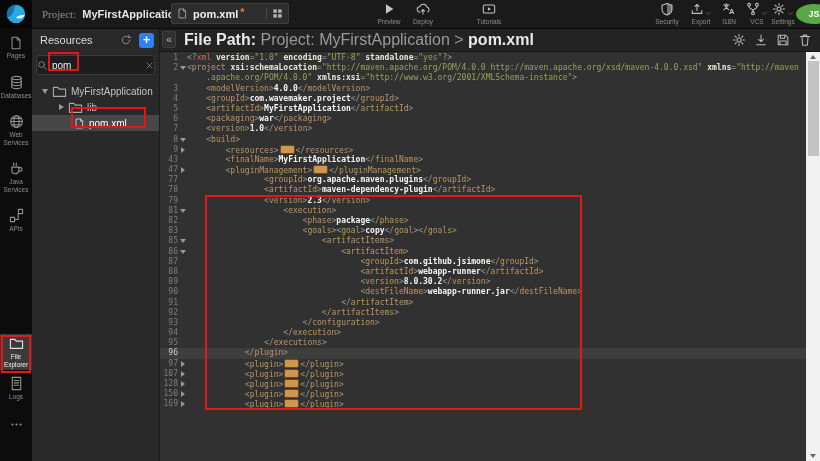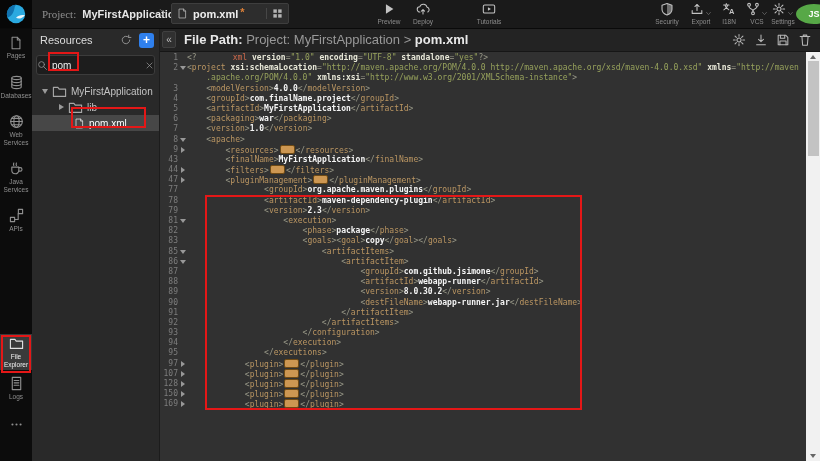--- a/index.html
+++ b/index.html
@@ -46,38 +46,38 @@
   .trow{height:16px;display:flex;align-items:center;font-size:10px;color:#c3c3c3;white-space:nowrap;}
   .trow.sel{background:#474747;color:#fff;}
   .tcaret{width:10px;display:flex;justify-content:center;}
   .tri-d{width:0;height:0;border-left:3.5px solid transparent;border-right:3.5px solid transparent;border-top:5px solid #9a9a9a;}
   .tri-r{width:0;height:0;border-top:3.5px solid transparent;border-bottom:3.5px solid transparent;border-left:5px solid #9a9a9a;}
   .ticon{color:#a8a8a8;margin:0 4px 0 2px;}
   .trow.sel .ticon{color:#d8d8d8;}
   
   #edhead{position:absolute;left:160px;top:28px;width:660px;height:24px;background:#232323;border-bottom:1px solid #161616;box-sizing:border-box;z-index:3;}
   .collapse{position:absolute;left:2px;top:3px;width:14px;height:17px;background:#303030;border:1px solid #404040;color:#bbb;font-size:10px;line-height:16px;text-align:center;border-radius:2px;box-sizing:border-box;}
-  .crumbs{position:absolute;left:24px;top:0;height:24px;line-height:24px;font-size:13px;white-space:nowrap;}
+  .crumbs{position:absolute;left:24px;top:0;height:24px;line-height:24px;font-size:16px;white-space:nowrap;}
   .c1{color:#e8e8e8;font-weight:bold;} .c2{color:#999;} .c3{color:#e8e8e8;font-weight:bold;}
   #edactions{position:absolute;right:8px;top:0;height:24px;display:flex;align-items:center;gap:8px;}
   .eact{color:#b8b8b8;}
   
   #editor{position:absolute;left:160px;top:52px;width:646px;height:409px;background:#313131;overflow:hidden;}
   #codelines{padding-top:1px;}
   .cl{display:flex;height:10.2px;font-family:"DejaVu Sans Mono",monospace;font-size:8px;line-height:10.2px;white-space:pre;}
   .cl.al{background:#3e3e3e;}
   .gut{display:flex;flex:none;width:27px;}
   .gnum{width:18px;text-align:right;color:#7e7e7e;}
   .cl.al .gnum{color:#cfcfcf;}
   .gfold{width:9px;display:flex;align-items:center;justify-content:center;}
   .fo{width:0;height:0;border-left:3px solid transparent;border-right:3px solid transparent;border-top:4px solid #989898;}
   .fc{width:0;height:0;border-top:3px solid transparent;border-bottom:3px solid transparent;border-left:4px solid #989898;}
   .code{flex:1;overflow:hidden;}
   .p{color:#999988;} .t{color:#bb9662;} .a{color:#e8e8d8;font-weight:bold;} .s{color:#97a25c;}
-  .x{color:#f5f5f5;font-weight:bold;} .k{color:#cf6a4c;margin-left:36px;} .e{color:#999988;} .w{color:#777;}
+  .x{color:#f5f5f5;font-weight:bold;} .k{color:#cf6a4c;} .e{color:#999988;} .w{color:#777;}
   .pill{display:inline-block;width:13px;height:7px;background:#cd9752;border:1px solid #6f4a14;border-radius:2px;vertical-align:middle;margin:0 1px 1px 1px;}
   
   #vscroll{position:absolute;left:806px;top:52px;width:14px;height:409px;background:#f1f1f1;}
   .sthumb{position:absolute;left:1.5px;top:9px;width:11px;height:95px;background:#c3c3c3;}
   .sarr{position:absolute;left:4px;width:0;height:0;}
   .sarr.up{top:3px;border-left:3px solid transparent;border-right:3px solid transparent;border-bottom:4px solid #666;}
   .sarr.down{bottom:3px;border-left:3px solid transparent;border-right:3px solid transparent;border-top:4px solid #666;}
   
   .rbox{position:absolute;border:2px solid #e41717;pointer-events:none;z-index:60;box-sizing:border-box;}
   #rb-search{left:48px;top:52px;width:31px;height:19px;}
@@ -411,46 +411,46 @@
         </span>
       </div>
   </div>
 
   <div id="editor">
     <div id="codelines">
         <div class="cl"><span class="gut"><span class="gnum">1</span><span class="gfold"></span></span><span class="code"><span class="p">&lt;?</span><span class="k">xml</span><span class="w"> </span><span class="a">version</span><span class="e">=</span><span class="s">"1.0"</span><span class="w"> </span><span class="a">encoding</span><span class="e">=</span><span class="s">"UTF-8"</span><span class="w"> </span><span class="a">standalone</span><span class="e">=</span><span class="s">"yes"</span><span class="p">?&gt;</span></span></div>
         <div class="cl"><span class="gut"><span class="gnum">2</span><span class="gfold"><span class="fo"></span></span></span><span class="code"><span class="p">&lt;</span><span class="t">project</span><span class="w"> </span><span class="a">xsi:schemaLocation</span><span class="e">=</span><span class="s">"http://maven.apache.org/POM/4.0.0 http://maven.apache.org/xsd/maven-4.0.0.xsd"</span><span class="w"> </span><span class="a">xmlns</span><span class="e">=</span><span class="s">"http://maven</span></span></div>
         <div class="cl"><span class="gut"><span class="gnum"></span><span class="gfold"></span></span><span class="code"><span class="w">    </span><span class="s">.apache.org/POM/4.0.0"</span><span class="w"> </span><span class="a">xmlns:xsi</span><span class="e">=</span><span class="s">"http://www.w3.org/2001/XMLSchema-instance"</span><span class="p">&gt;</span></span></div>
         <div class="cl"><span class="gut"><span class="gnum">3</span><span class="gfold"></span></span><span class="code"><span class="w">    </span><span class="p">&lt;</span><span class="t">modelVersion</span><span class="p">&gt;</span><span class="x">4.0.0</span><span class="p">&lt;/</span><span class="t">modelVersion</span><span class="p">&gt;</span></span></div>
-        <div class="cl"><span class="gut"><span class="gnum">4</span><span class="gfold"></span></span><span class="code"><span class="w">    </span><span class="p">&lt;</span><span class="t">groupId</span><span class="p">&gt;</span><span class="x">com.finalName.project</span><span class="p">&lt;/</span><span class="t">groupId</span><span class="p">&gt;</span></span></div>
+        <div class="cl"><span class="gut"><span class="gnum">4</span><span class="gfold"></span></span><span class="code"><span class="w">    </span><span class="p">&lt;</span><span class="t">groupId</span><span class="p">&gt;</span><span class="x">com.wavemaker.project</span><span class="p">&lt;/</span><span class="t">groupId</span><span class="p">&gt;</span></span></div>
         <div class="cl"><span class="gut"><span class="gnum">5</span><span class="gfold"></span></span><span class="code"><span class="w">    </span><span class="p">&lt;</span><span class="t">artifactId</span><span class="p">&gt;</span><span class="x">MyFirstApplication</span><span class="p">&lt;/</span><span class="t">artifactId</span><span class="p">&gt;</span></span></div>
         <div class="cl"><span class="gut"><span class="gnum">6</span><span class="gfold"></span></span><span class="code"><span class="w">    </span><span class="p">&lt;</span><span class="t">packaging</span><span class="p">&gt;</span><span class="x">war</span><span class="p">&lt;/</span><span class="t">packaging</span><span class="p">&gt;</span></span></div>
         <div class="cl"><span class="gut"><span class="gnum">7</span><span class="gfold"></span></span><span class="code"><span class="w">    </span><span class="p">&lt;</span><span class="t">version</span><span class="p">&gt;</span><span class="x">1.0</span><span class="p">&lt;/</span><span class="t">version</span><span class="p">&gt;</span></span></div>
-        <div class="cl"><span class="gut"><span class="gnum">8</span><span class="gfold"><span class="fo"></span></span></span><span class="code"><span class="w">    </span><span class="p">&lt;</span><span class="t">apache</span><span class="p">&gt;</span></span></div>
+        <div class="cl"><span class="gut"><span class="gnum">8</span><span class="gfold"><span class="fo"></span></span></span><span class="code"><span class="w">    </span><span class="p">&lt;</span><span class="t">build</span><span class="p">&gt;</span></span></div>
         <div class="cl"><span class="gut"><span class="gnum">9</span><span class="gfold"><span class="fc"></span></span></span><span class="code"><span class="w">        </span><span class="p">&lt;</span><span class="t">resources</span><span class="p">&gt;</span><span class="pill"></span><span class="p">&lt;/</span><span class="t">resources</span><span class="p">&gt;</span></span></div>
         <div class="cl"><span class="gut"><span class="gnum">43</span><span class="gfold"></span></span><span class="code"><span class="w">        </span><span class="p">&lt;</span><span class="t">finalName</span><span class="p">&gt;</span><span class="x">MyFirstApplication</span><span class="p">&lt;/</span><span class="t">finalName</span><span class="p">&gt;</span></span></div>
-        <div class="cl"><span class="gut"><span class="gnum">44</span><span class="gfold"><span class="fc"></span></span></span><span class="code"><span class="w">        </span><span class="p">&lt;</span><span class="t">filters</span><span class="p">&gt;</span><span class="pill"></span><span class="p">&lt;/</span><span class="t">filters</span><span class="p">&gt;</span></span></div>
         <div class="cl"><span class="gut"><span class="gnum">47</span><span class="gfold"><span class="fc"></span></span></span><span class="code"><span class="w">        </span><span class="p">&lt;</span><span class="t">pluginManagement</span><span class="p">&gt;</span><span class="pill"></span><span class="p">&lt;/</span><span class="t">pluginManagement</span><span class="p">&gt;</span></span></div>
         <div class="cl"><span class="gut"><span class="gnum">77</span><span class="gfold"></span></span><span class="code"><span class="w">                </span><span class="p">&lt;</span><span class="t">groupId</span><span class="p">&gt;</span><span class="x">org.apache.maven.plugins</span><span class="p">&lt;/</span><span class="t">groupId</span><span class="p">&gt;</span></span></div>
         <div class="cl"><span class="gut"><span class="gnum">78</span><span class="gfold"></span></span><span class="code"><span class="w">                </span><span class="p">&lt;</span><span class="t">artifactId</span><span class="p">&gt;</span><span class="x">maven-dependency-plugin</span><span class="p">&lt;/</span><span class="t">artifactId</span><span class="p">&gt;</span></span></div>
         <div class="cl"><span class="gut"><span class="gnum">79</span><span class="gfold"></span></span><span class="code"><span class="w">                </span><span class="p">&lt;</span><span class="t">version</span><span class="p">&gt;</span><span class="x">2.3</span><span class="p">&lt;/</span><span class="t">version</span><span class="p">&gt;</span></span></div>
         <div class="cl"><span class="gut"><span class="gnum">81</span><span class="gfold"><span class="fo"></span></span></span><span class="code"><span class="w">                    </span><span class="p">&lt;</span><span class="t">execution</span><span class="p">&gt;</span></span></div>
         <div class="cl"><span class="gut"><span class="gnum">82</span><span class="gfold"></span></span><span class="code"><span class="w">                        </span><span class="p">&lt;</span><span class="t">phase</span><span class="p">&gt;</span><span class="x">package</span><span class="p">&lt;/</span><span class="t">phase</span><span class="p">&gt;</span></span></div>
         <div class="cl"><span class="gut"><span class="gnum">83</span><span class="gfold"></span></span><span class="code"><span class="w">                        </span><span class="p">&lt;</span><span class="t">goals</span><span class="p">&gt;</span><span class="p">&lt;</span><span class="t">goal</span><span class="p">&gt;</span><span class="x">copy</span><span class="p">&lt;/</span><span class="t">goal</span><span class="p">&gt;</span><span class="p">&lt;/</span><span class="t">goals</span><span class="p">&gt;</span></span></div>
         <div class="cl"><span class="gut"><span class="gnum">85</span><span class="gfold"><span class="fo"></span></span></span><span class="code"><span class="w">                            </span><span class="p">&lt;</span><span class="t">artifactItems</span><span class="p">&gt;</span></span></div>
         <div class="cl"><span class="gut"><span class="gnum">86</span><span class="gfold"><span class="fo"></span></span></span><span class="code"><span class="w">                                </span><span class="p">&lt;</span><span class="t">artifactItem</span><span class="p">&gt;</span></span></div>
         <div class="cl"><span class="gut"><span class="gnum">87</span><span class="gfold"></span></span><span class="code"><span class="w">                                    </span><span class="p">&lt;</span><span class="t">groupId</span><span class="p">&gt;</span><span class="x">com.github.jsimone</span><span class="p">&lt;/</span><span class="t">groupId</span><span class="p">&gt;</span></span></div>
         <div class="cl"><span class="gut"><span class="gnum">88</span><span class="gfold"></span></span><span class="code"><span class="w">                                    </span><span class="p">&lt;</span><span class="t">artifactId</span><span class="p">&gt;</span><span class="x">webapp-runner</span><span class="p">&lt;/</span><span class="t">artifactId</span><span class="p">&gt;</span></span></div>
         <div class="cl"><span class="gut"><span class="gnum">89</span><span class="gfold"></span></span><span class="code"><span class="w">                                    </span><span class="p">&lt;</span><span class="t">version</span><span class="p">&gt;</span><span class="x">8.0.30.2</span><span class="p">&lt;/</span><span class="t">version</span><span class="p">&gt;</span></span></div>
         <div class="cl"><span class="gut"><span class="gnum">90</span><span class="gfold"></span></span><span class="code"><span class="w">                                    </span><span class="p">&lt;</span><span class="t">destFileName</span><span class="p">&gt;</span><span class="x">webapp-runner.jar</span><span class="p">&lt;/</span><span class="t">destFileName</span><span class="p">&gt;</span></span></div>
         <div class="cl"><span class="gut"><span class="gnum">91</span><span class="gfold"></span></span><span class="code"><span class="w">                                </span><span class="p">&lt;/</span><span class="t">artifactItem</span><span class="p">&gt;</span></span></div>
         <div class="cl"><span class="gut"><span class="gnum">92</span><span class="gfold"></span></span><span class="code"><span class="w">                            </span><span class="p">&lt;/</span><span class="t">artifactItems</span><span class="p">&gt;</span></span></div>
         <div class="cl"><span class="gut"><span class="gnum">93</span><span class="gfold"></span></span><span class="code"><span class="w">                        </span><span class="p">&lt;/</span><span class="t">configuration</span><span class="p">&gt;</span></span></div>
         <div class="cl"><span class="gut"><span class="gnum">94</span><span class="gfold"></span></span><span class="code"><span class="w">                    </span><span class="p">&lt;/</span><span class="t">execution</span><span class="p">&gt;</span></span></div>
         <div class="cl"><span class="gut"><span class="gnum">95</span><span class="gfold"></span></span><span class="code"><span class="w">                </span><span class="p">&lt;/</span><span class="t">executions</span><span class="p">&gt;</span></span></div>
+        <div class="cl al"><span class="gut"><span class="gnum">96</span><span class="gfold"></span></span><span class="code"><span class="w">            </span><span class="p">&lt;/</span><span class="t">plugin</span><span class="p">&gt;</span></span></div>
         <div class="cl"><span class="gut"><span class="gnum">97</span><span class="gfold"><span class="fc"></span></span></span><span class="code"><span class="w">            </span><span class="p">&lt;</span><span class="t">plugin</span><span class="p">&gt;</span><span class="pill"></span><span class="p">&lt;/</span><span class="t">plugin</span><span class="p">&gt;</span></span></div>
         <div class="cl"><span class="gut"><span class="gnum">107</span><span class="gfold"><span class="fc"></span></span></span><span class="code"><span class="w">            </span><span class="p">&lt;</span><span class="t">plugin</span><span class="p">&gt;</span><span class="pill"></span><span class="p">&lt;/</span><span class="t">plugin</span><span class="p">&gt;</span></span></div>
         <div class="cl"><span class="gut"><span class="gnum">128</span><span class="gfold"><span class="fc"></span></span></span><span class="code"><span class="w">            </span><span class="p">&lt;</span><span class="t">plugin</span><span class="p">&gt;</span><span class="pill"></span><span class="p">&lt;/</span><span class="t">plugin</span><span class="p">&gt;</span></span></div>
         <div class="cl"><span class="gut"><span class="gnum">150</span><span class="gfold"><span class="fc"></span></span></span><span class="code"><span class="w">            </span><span class="p">&lt;</span><span class="t">plugin</span><span class="p">&gt;</span><span class="pill"></span><span class="p">&lt;/</span><span class="t">plugin</span><span class="p">&gt;</span></span></div>
         <div class="cl"><span class="gut"><span class="gnum">169</span><span class="gfold"><span class="fc"></span></span></span><span class="code"><span class="w">            </span><span class="p">&lt;</span><span class="t">plugin</span><span class="p">&gt;</span><span class="pill"></span><span class="p">&lt;/</span><span class="t">plugin</span><span class="p">&gt;</span></span></div>
       </div>
   </div>
 
   <div id="vscroll">
     <span class="sarr up"></span>

